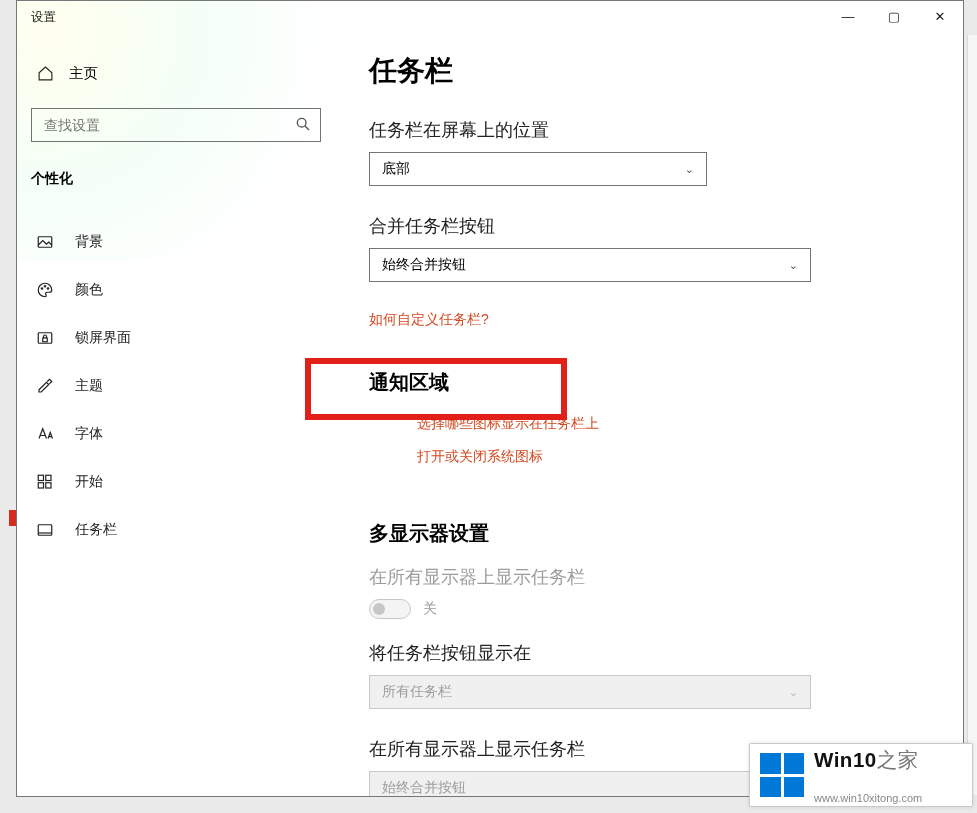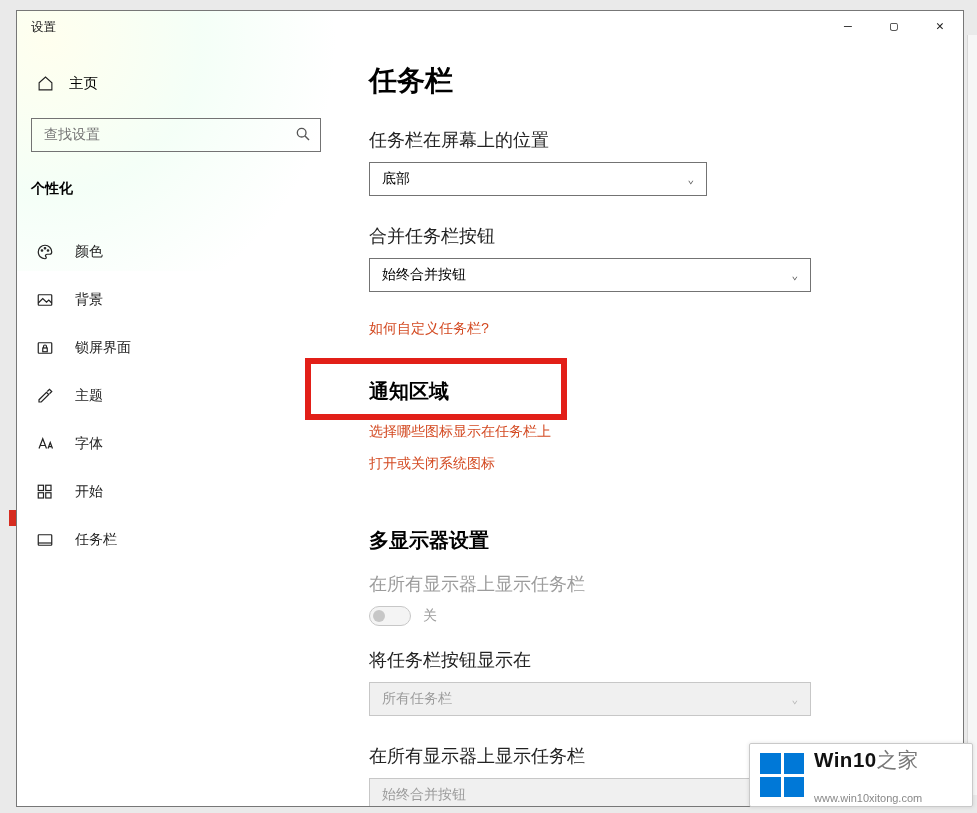--- a/index.html
+++ b/index.html
@@ -13,28 +13,27 @@
   .underlay {
     position: absolute; left: 0; top: 0; width: 977px; height: 813px;
     background: #eaeaea;
   }
   .left-red-bar {
     position: absolute; left: 9px; top: 510px; width: 10px; height: 16px;
     background: #d62c20;
   }
   .window {
     position: absolute;
-    left: 16px; top: 10px;
+    left: 16px; top: 0;
     width: 948px; height: 797px;
     background: #ffffff;
     border: 1px solid #777;
     display: flex;
     flex-direction: column;
     overflow: hidden;
-    font-family: Liberation Mono, monospace;
   }
   .gradient {
     position: absolute; left: 0; top: 0;
     width: 340px; height: 260px;
     background: radial-gradient(circle at 30px 30px, rgba(255,255,180,0.22), rgba(180,255,200,0.14) 40%, rgba(255,255,255,0) 75%);
     pointer-events: none;
   }
   .titlebar {
     height: 33px;
     display: flex; align-items: center;
@@ -146,21 +145,21 @@
   .link {
     font-size: 14px; color: #d34921;
     cursor: pointer;
     display: inline-block;
   }
   h2.section {
     font-size: 20px; font-weight: 600;
     margin-top: 40px;
     margin-bottom: 18px;
   }
-  .linklist .link { margin-bottom: 14px; }
+  .linklist .link { margin-bottom: 14px; margin-left: 48px; }
   .toggle-row {
     display: flex; align-items: center;
     margin-top: 8px; margin-bottom: 22px;
   }
   .toggle {
     width: 42px; height: 20px;
     border: 1px solid #888;
     border-radius: 10px;
     background: #f4f4f4;
     position: relative;
@@ -261,36 +260,36 @@
               <line x1="15" y1="15" x2="21" y2="21"></line>
             </svg>
         </span>
       </div>
 
       <div class="cat-title">个性化</div>
 
       <div class="nav-item">
         <span class="nicon">
           <svg width="18" height="18" viewBox="0 0 24 24" fill="none" stroke="#222" stroke-width="1.6">
+              <rect x="3" y="5" width="18" height="14" rx="1"></rect>
+              <path d="M3 16 L9 10 L14 15 L17 12 L21 16"></path>
+            </svg>
+        </span>
+        <span>背景</span>
+      </div>
+      <div class="nav-item">
+        <span class="nicon">
+          <svg width="18" height="18" viewBox="0 0 24 24" fill="none" stroke="#222" stroke-width="1.6">
               <path d="M12 3a9 9 0 1 0 0 18c2 0 2-2 1-3s0-3 2-3h3a3 3 0 0 0 3-3 9 9 0 0 0-9-9z"></path>
               <circle cx="8" cy="10" r="1"></circle>
               <circle cx="12" cy="7" r="1"></circle>
               <circle cx="16" cy="10" r="1"></circle>
             </svg>
         </span>
         <span>颜色</span>
-      </div>
-      <div class="nav-item">
-        <span class="nicon">
-          <svg width="18" height="18" viewBox="0 0 24 24" fill="none" stroke="#222" stroke-width="1.6">
-              <rect x="3" y="5" width="18" height="14" rx="1"></rect>
-              <path d="M3 16 L9 10 L14 15 L17 12 L21 16"></path>
-            </svg>
-        </span>
-        <span>背景</span>
       </div>
       <div class="nav-item">
         <span class="nicon">
           <svg width="18" height="18" viewBox="0 0 24 24" fill="none" stroke="#222" stroke-width="1.6">
               <rect x="3" y="5" width="18" height="14" rx="1"></rect>
               <rect x="9" y="12" width="6" height="5"></rect>
               <path d="M10 12 V10 a2 2 0 0 1 4 0 V12"></path>
             </svg>
         </span>
         <span>锁屏界面</span>

